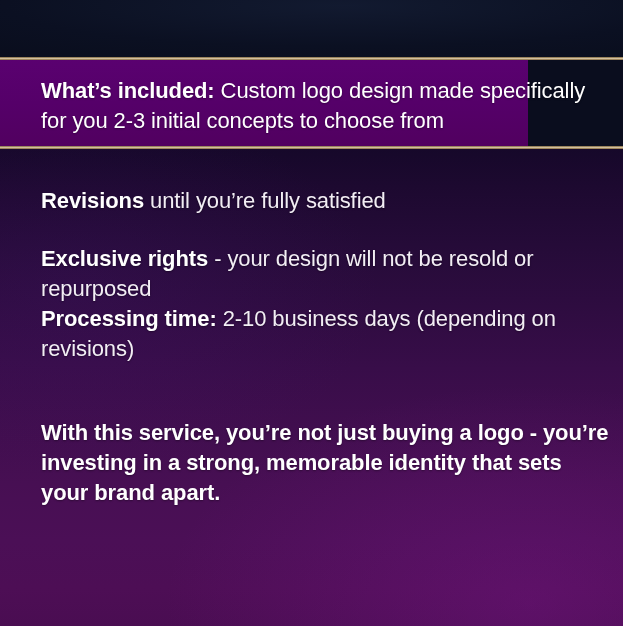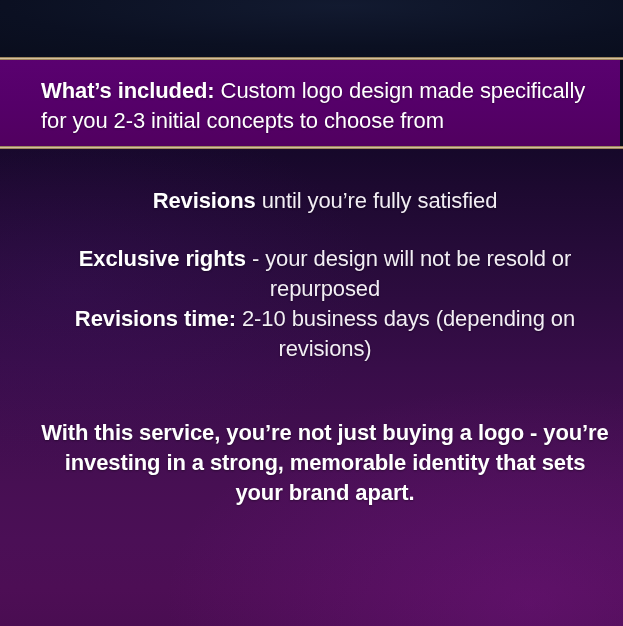--- a/index.html
+++ b/index.html
@@ -52,21 +52,21 @@
     background:
       radial-gradient(90% 70% at 85% 95%, rgba(135,25,150,0.30) 0%, rgba(135,25,150,0) 65%),
       radial-gradient(70% 55% at 12% 30%, rgba(70,20,110,0.22) 0%, rgba(70,20,110,0) 70%);
     pointer-events: none;
   }
 
   
   .banner {
     position: absolute;
     left: 0; top: 57px;
-    width: 620px;
+    width: 528px;
     height: 92px;
     background: linear-gradient(180deg, #5a0170 0%, #550069 50%, #51005f 100%);
     box-sizing: border-box;
   }
   .banner .rule {
     position: absolute;
     left: 0;
     width: 623px;
     height: 3px;
     background: linear-gradient(180deg,
@@ -92,21 +92,20 @@
   .blocks {
     position: absolute;
     left: 41px;
     top: 186px;
     width: 568px;
     color: #f2eef4;
     font-size: 22px;
     line-height: 30px;
     letter-spacing: -0.1px;
     text-shadow: 0 1px 2px rgba(0,0,0,0.35);
-    text-align: center;
   }
   .block { margin: 0 0 0 0; }
   .block .line { display: block; }
   .block b { font-weight: 700; color: #ffffff; }
   .spacer-sm { height: 28px; }
   .spacer-md { height: 30px; }
   .block.closing {
     font-weight: 700;
     color: #ffffff;
     margin-top: 24px;
@@ -131,21 +130,21 @@
   <div class="blocks">
 
     <div class="block">
       <span class="line"><b>Revisions</b><span> until you’re fully satisfied</span></span>
     </div>
 
     <div class="spacer-sm"></div>
 
     <div class="block">
       <span class="line"><b>Exclusive rights</b><span> - your design will not be resold or repurposed</span></span>
-      <span class="line"><b>Revisions time:</b><span> 2-10 business days (depending on revisions)</span></span>
+      <span class="line"><b>Processing time:</b><span> 2-10 business days (depending on revisions)</span></span>
     </div>
 
     <div class="spacer-md"></div>
 
     <div class="block closing">
       <span class="line">With this service, you’re not just buying a logo - you’re investing in a strong, memorable identity that sets your brand apart.</span>
     </div>
 
   </div>
 </div>

